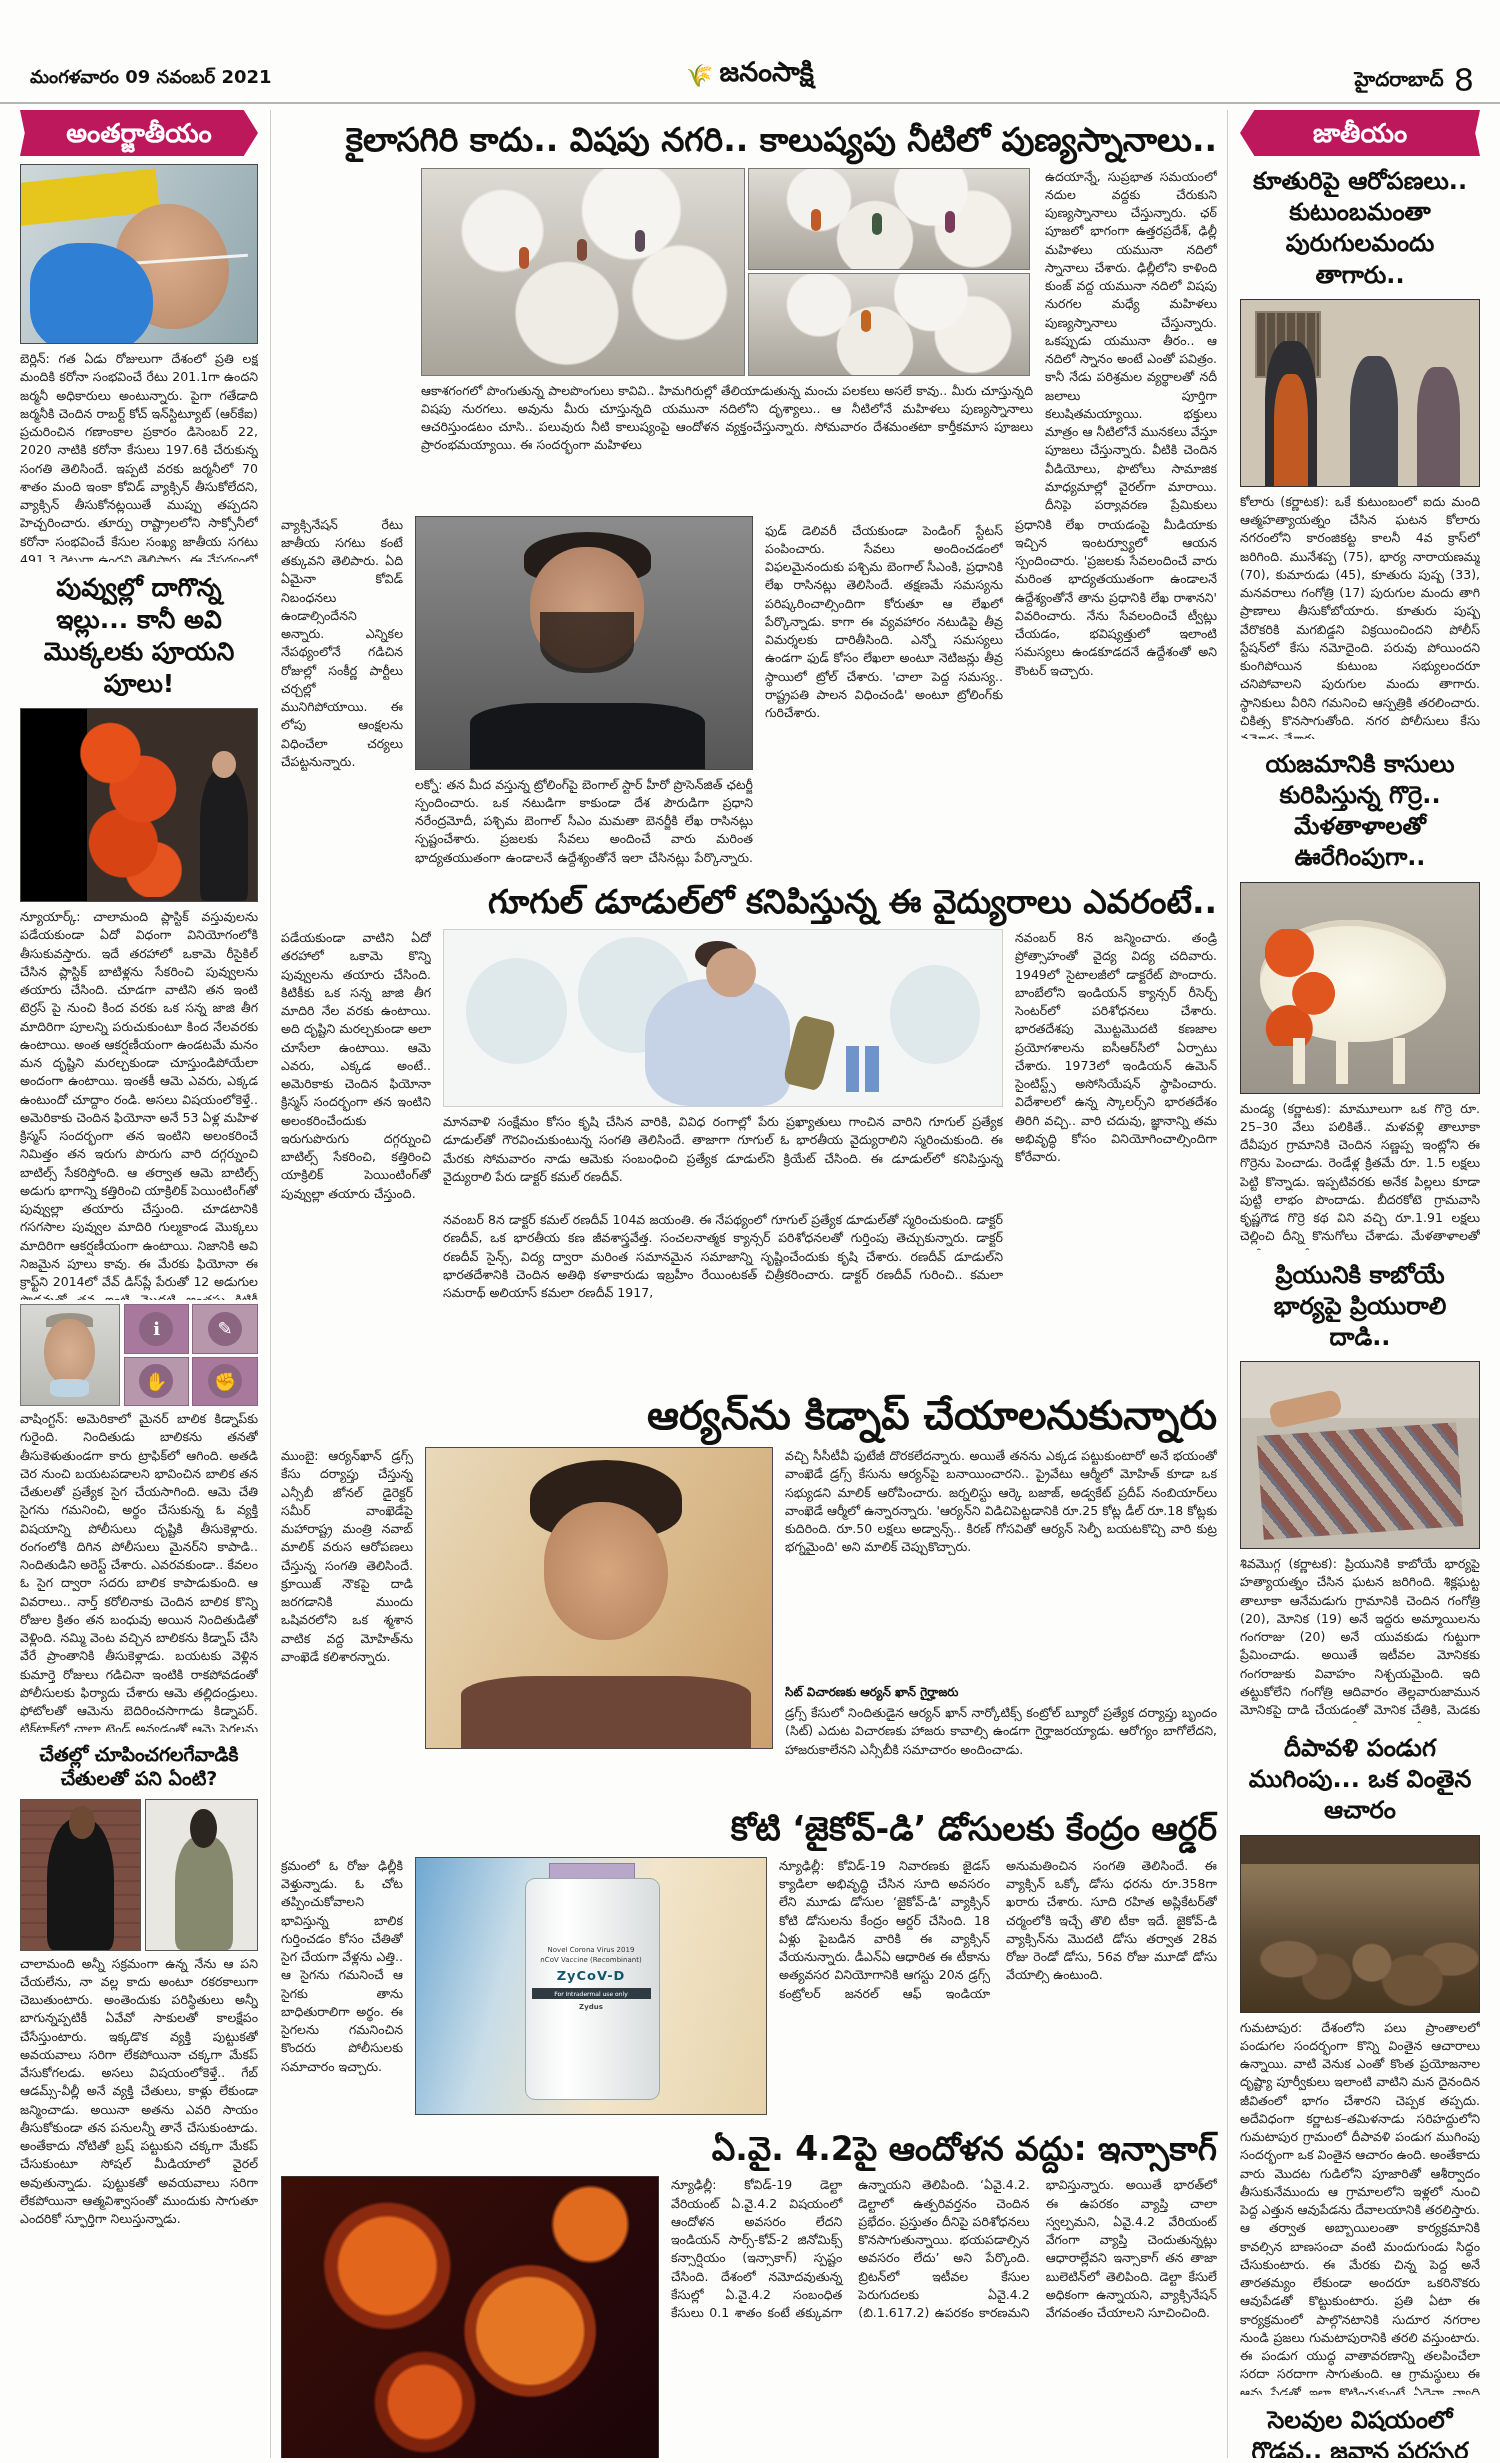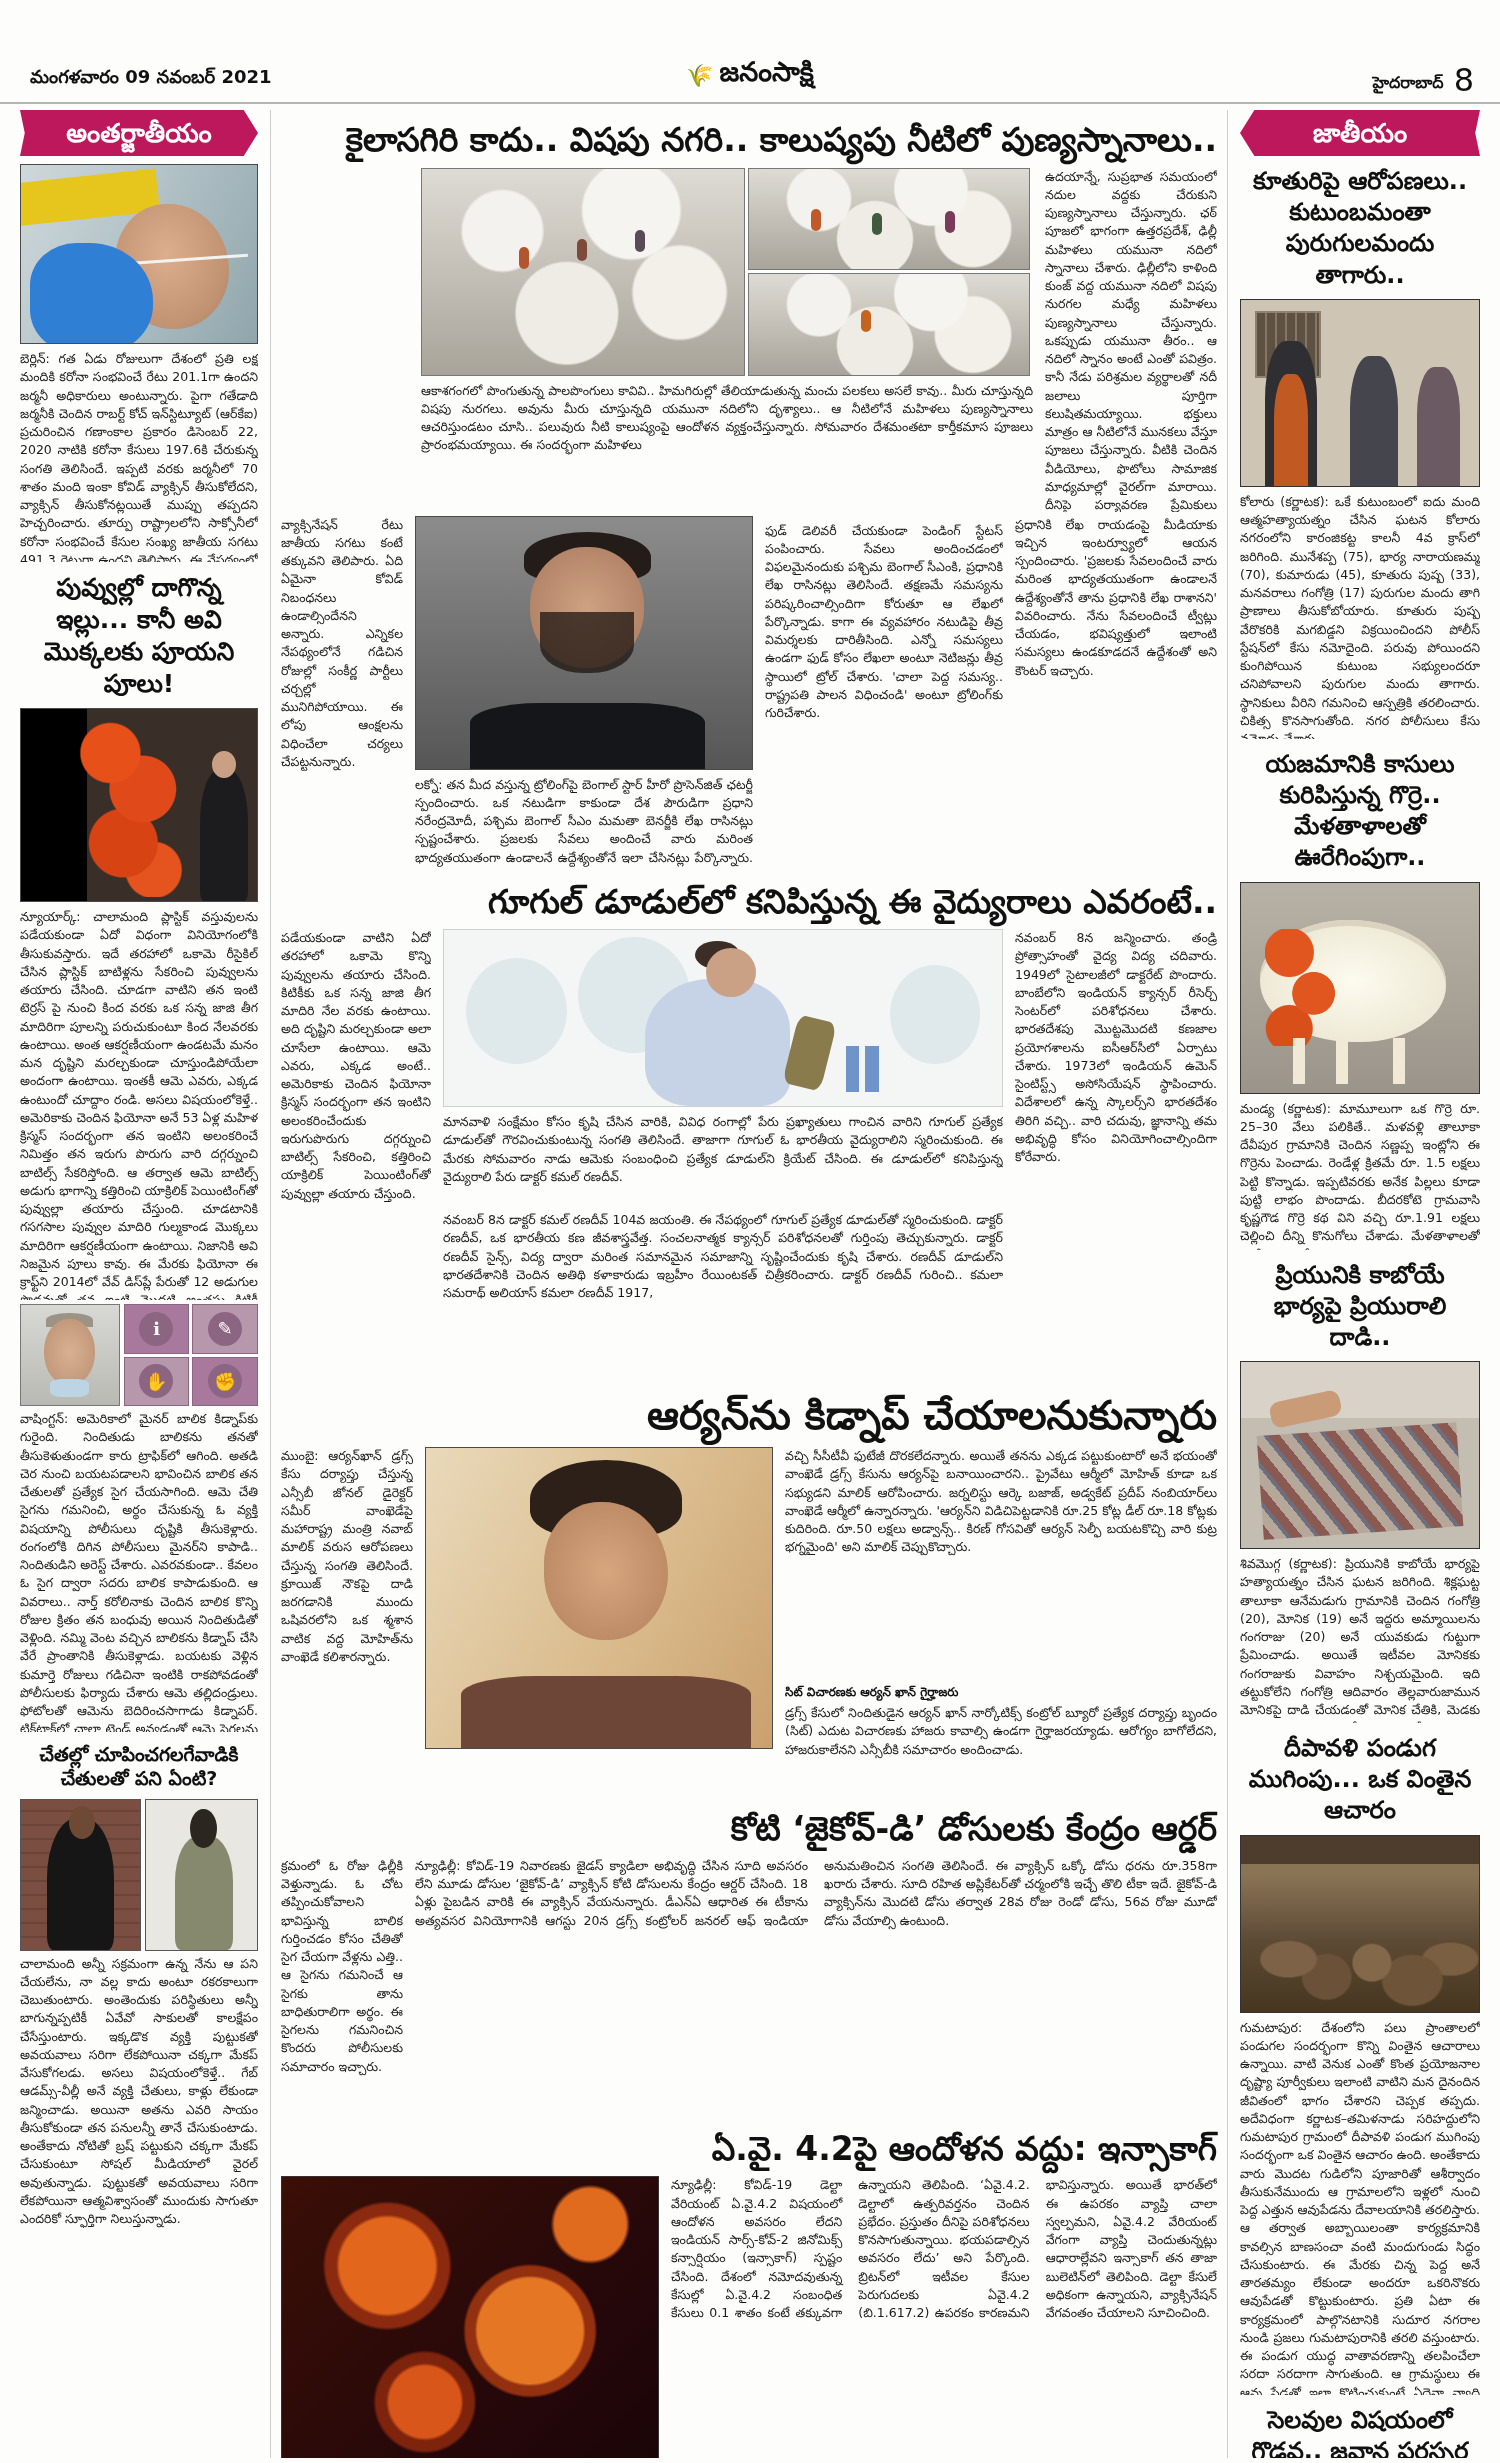--- a/index.html
+++ b/index.html
@@ -5,21 +5,21 @@
   html,body{margin:0;padding:0;}
   .page{width:1500px;height:2463px;background:#fdfdfc;position:relative;
         font-family:"DejaVu Sans",sans-serif;color:#111;overflow:hidden;}
   
   .header{height:102px;position:relative;border-bottom:2px solid #b5b5b5;}
   .hdr-date{position:absolute;left:30px;bottom:10px;font-size:18px;font-weight:700;}
   .hdr-center{position:absolute;left:50%;transform:translateX(-50%);bottom:8px;
               font-size:27px;font-weight:800;display:flex;align-items:center;gap:6px;}
   .leaf{font-size:22px;color:#555;}
   .hdr-right{position:absolute;right:26px;bottom:6px;display:flex;align-items:flex-end;gap:10px;}
-  .hdr-city{font-size:16px;font-weight:700;}
+  .hdr-city{font-size:20px;font-weight:700;}
   .hdr-page{font-size:32px;font-weight:400;line-height:1;}
   
   .banner{background:#be185d;color:#fff;font-weight:800;font-size:26px;
           height:46px;line-height:46px;text-align:center;margin-bottom:8px;}
   .banner-left{clip-path:polygon(0 0,94% 0,100% 50%,94% 100%,0 100%,2% 50%);}
   .banner-right{clip-path:polygon(6% 0,100% 0,98% 50%,100% 100%,6% 100%,0 50%);}
   
   .content{display:flex;gap:12px;padding:6px 20px 0;height:2348px;overflow:hidden;}
   .col-left{width:238px;flex:none;overflow:hidden;}
   .col-mid{flex:1;border-left:1px solid #ccc;border-right:1px solid #ccc;
@@ -302,20 +302,34 @@
             <div class="subbold">సిట్ విచారణకు ఆర్యన్ ఖాన్ గైర్హాజరు</div>
             <div class="body" style="height:84px;">డ్రగ్స్ కేసులో నిందితుడైన ఆర్యన్ ఖాన్ నార్కోటిక్స్ కంట్రోల్ బ్యూరో ప్రత్యేక దర్యాప్తు బృందం (సిట్) ఎదుట విచారణకు హాజరు కావాల్సి ఉండగా గైర్హాజరయ్యాడు. ఆరోగ్యం బాగోలేదని, హాజరుకాలేనని ఎన్సీబీకి సమాచారం అందించాడు.</div>
           </div>
         </div>
       </div>
 
       <div class="row">
         <div class="mh">కోటి ‘జైకోవ్-డి’ డోసులకు కేంద్రం ఆర్డర్</div>
         <div class="flexrow" style="height:262px;">
           <div class="r5-a body">క్రమంలో ఓ రోజు ఢిల్లీకి వెళ్తున్నాడు. ఓ చోట తప్పించుకోవాలని భావిస్తున్న బాలిక గుర్తించడం కోసం చేతితో సైగ చేయగా వేళ్లను ఎత్తి.. ఆ సైగను గమనించే ఆ సైగకు తాను బాధితురాలిగా అర్థం. ఈ సైగలను గమనించిన కొందరు పోలీసులకు సమాచారం ఇచ్చారు.</div>
+          <div class="r5-b">
+            <div class="ph ph-zycov">
+              <div class="vial-cap"></div>
+              <div class="vial-neck"></div>
+              <div class="vial"></div>
+              <div class="vial-label">
+                <div>Novel Corona Virus 2019</div>
+                <div>nCoV Vaccine (Recombinant)</div>
+                <div class="vial-brand"><span>ZyCoV-D</span></div>
+                <div class="vial-strip">For Intradermal use only</div>
+                <div class="vial-maker">Zydus</div>
+              </div>
+            </div>
+          </div>
           <div class="r5-c body">న్యూఢిల్లీ: కోవిడ్-19 నివారణకు జైడస్ క్యాడిలా అభివృద్ధి చేసిన సూది అవసరం లేని మూడు డోసుల ‘జైకోవ్-డి’ వ్యాక్సిన్ కోటి డోసులను కేంద్రం ఆర్డర్ చేసింది. 18 ఏళ్లు పైబడిన వారికి ఈ వ్యాక్సిన్ వేయనున్నారు. డీఎన్ఏ ఆధారిత ఈ టీకాను అత్యవసర వినియోగానికి ఆగస్టు 20న డ్రగ్స్ కంట్రోలర్ జనరల్ ఆఫ్ ఇండియా అనుమతించిన సంగతి తెలిసిందే. ఈ వ్యాక్సిన్ ఒక్కో డోసు ధరను రూ.358గా ఖరారు చేశారు. సూది రహిత అప్లికేటర్‌తో చర్మంలోకి ఇచ్చే తొలి టీకా ఇదే. జైకోవ్-డి వ్యాక్సిన్‌ను మొదటి డోసు తర్వాత 28వ రోజు రెండో డోసు, 56వ రోజు మూడో డోసు వేయాల్సి ఉంటుంది.</div>
         </div>
       </div>
 
       <div class="row">
         <div class="mh">ఏ.వై. 4.2పై ఆందోళన వద్దు: ఇన్సాకాగ్</div>
         <div class="flexrow" style="height:298px;">
           <div class="ph ph-virus"></div>
           <div class="r6-txt body">న్యూఢిల్లీ: కోవిడ్-19 డెల్టా వేరియంట్ ఏ.వై.4.2 విషయంలో ఆందోళన అవసరం లేదని ఇండియన్ సార్స్-కోవ్-2 జినోమిక్స్ కన్సార్షియం (ఇన్సాకాగ్) స్పష్టం చేసింది. దేశంలో నమోదవుతున్న కేసుల్లో ఏ.వై.4.2 సంబంధిత కేసులు 0.1 శాతం కంటే తక్కువగా ఉన్నాయని తెలిపింది. ‘ఏవై.4.2. డెల్టాలో ఉత్పరివర్తనం చెందిన ప్రభేదం. ప్రస్తుతం దీనిపై పరిశోధనలు కొనసాగుతున్నాయి. భయపడాల్సిన అవసరం లేదు’ అని పేర్కొంది. బ్రిటన్‌లో ఇటీవల కేసుల పెరుగుదలకు ఏవై.4.2 (బి.1.617.2) ఉపరకం కారణమని భావిస్తున్నారు. అయితే భారత్‌లో ఈ ఉపరకం వ్యాప్తి చాలా స్వల్పమని, ఏవై.4.2 వేరియంట్ వేగంగా వ్యాప్తి చెందుతున్నట్లు ఆధారాల్లేవని ఇన్సాకాగ్ తన తాజా బులెటిన్‌లో తెలిపింది. డెల్టా కేసులే అధికంగా ఉన్నాయని, వ్యాక్సినేషన్ వేగవంతం చేయాలని సూచించింది.</div>
         </div>

